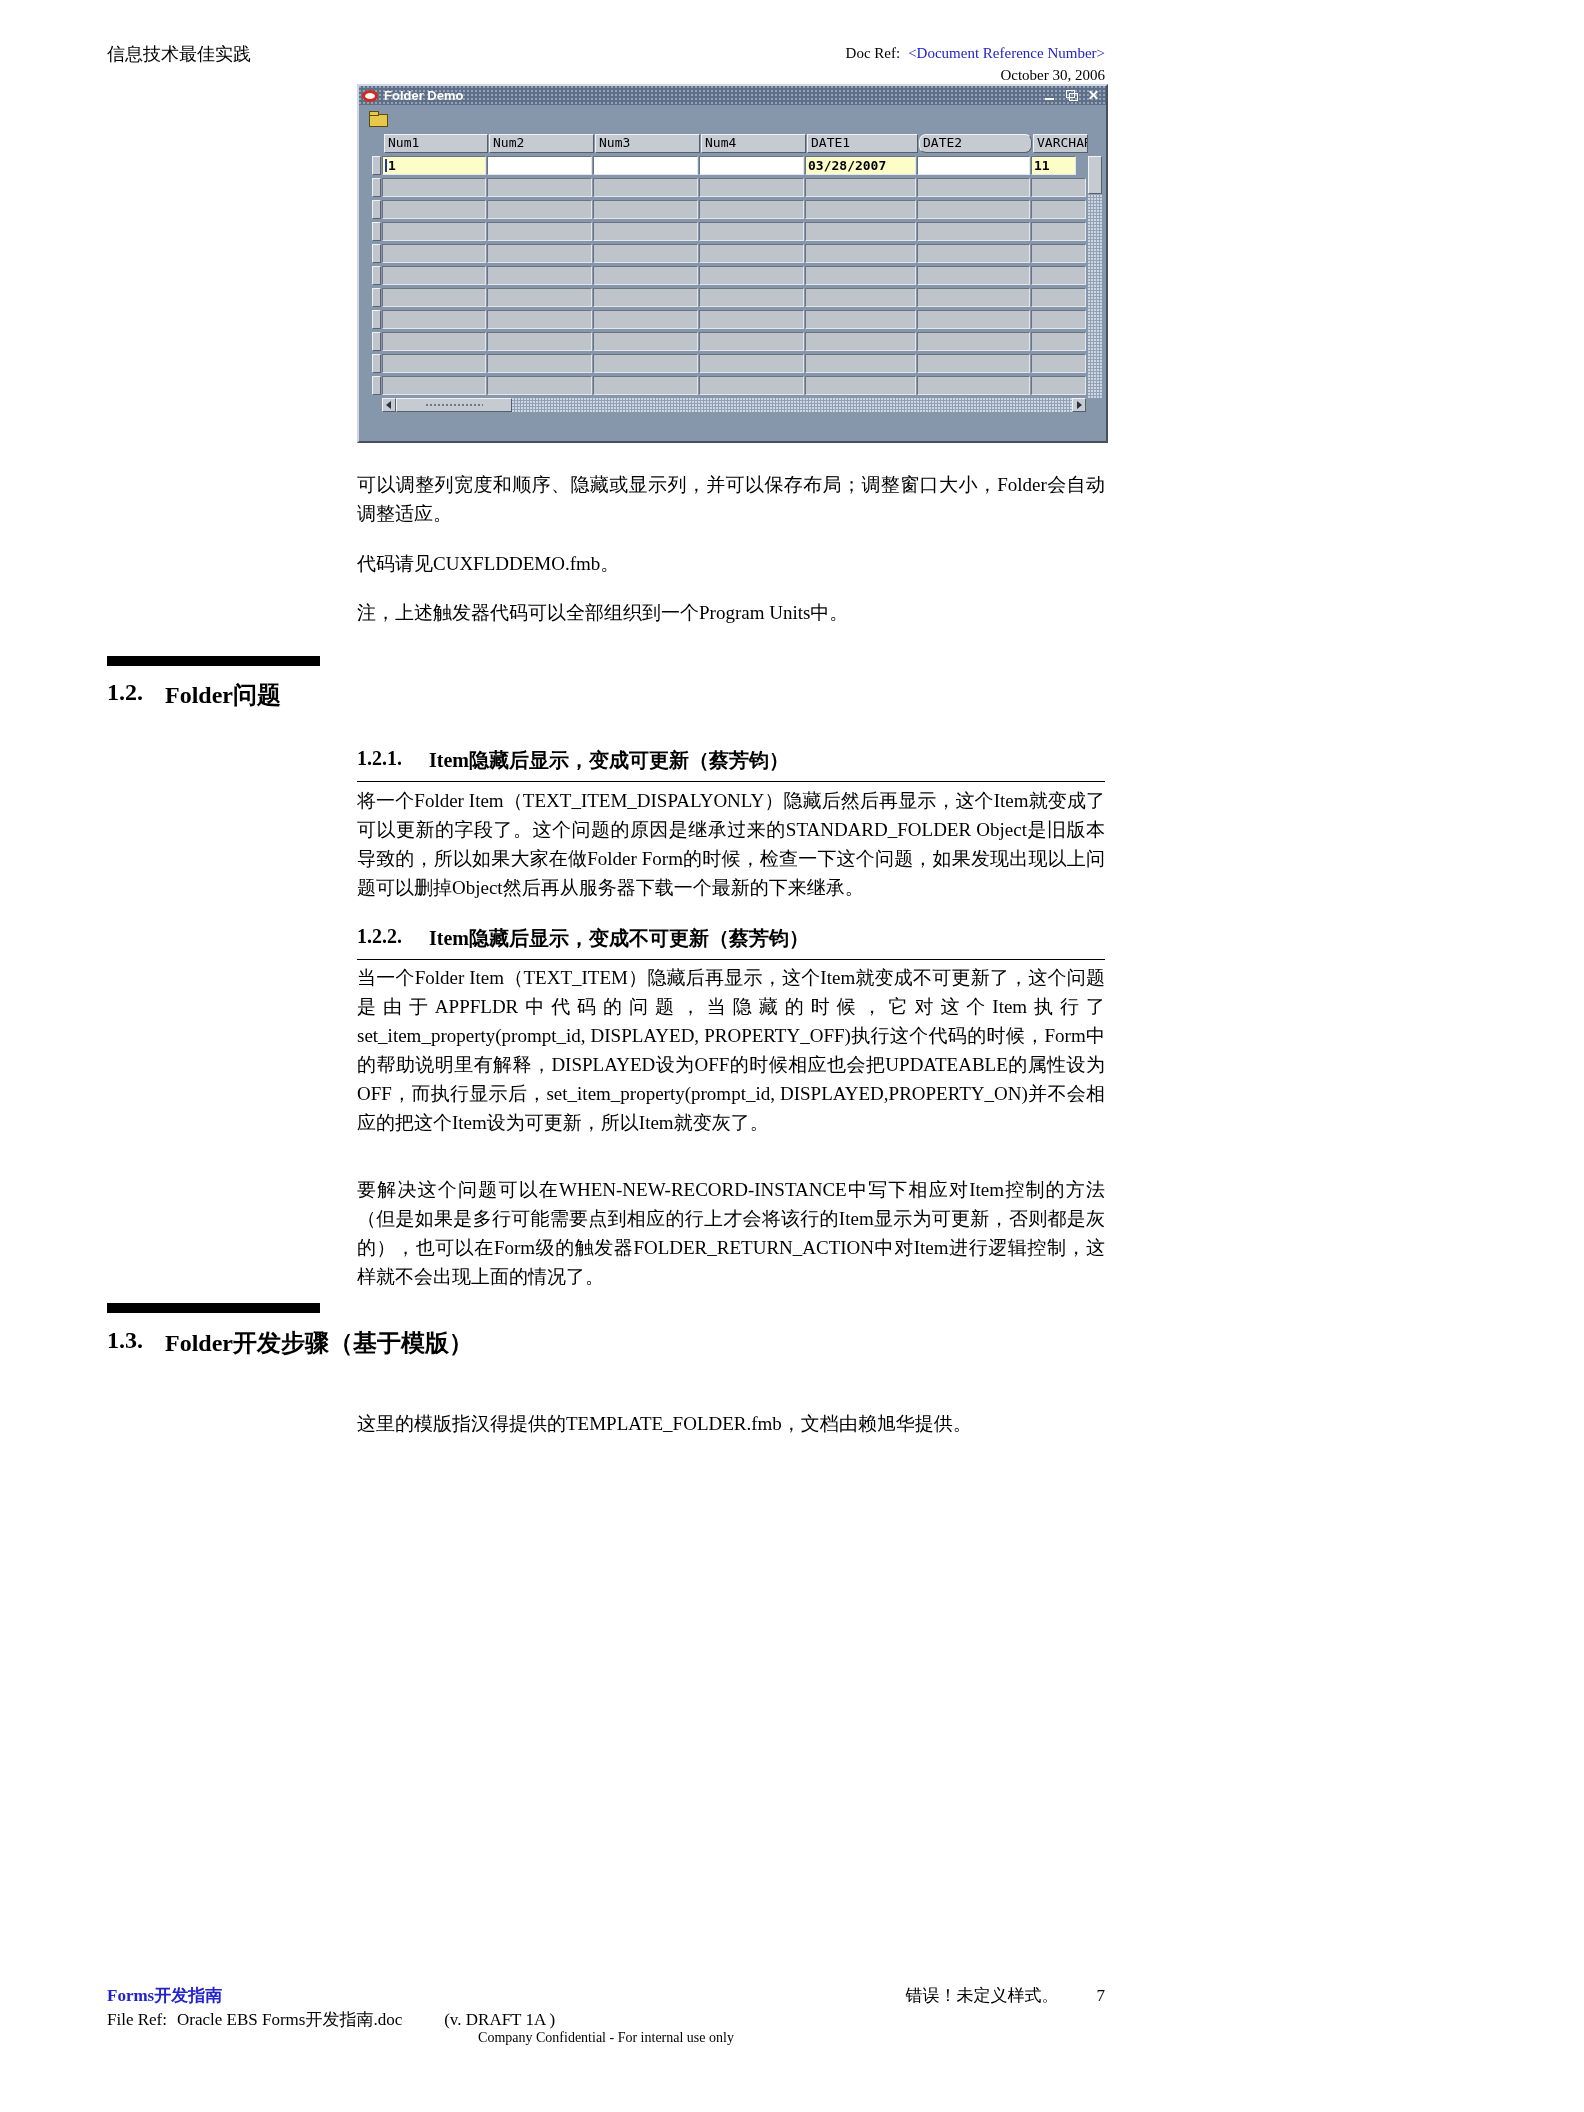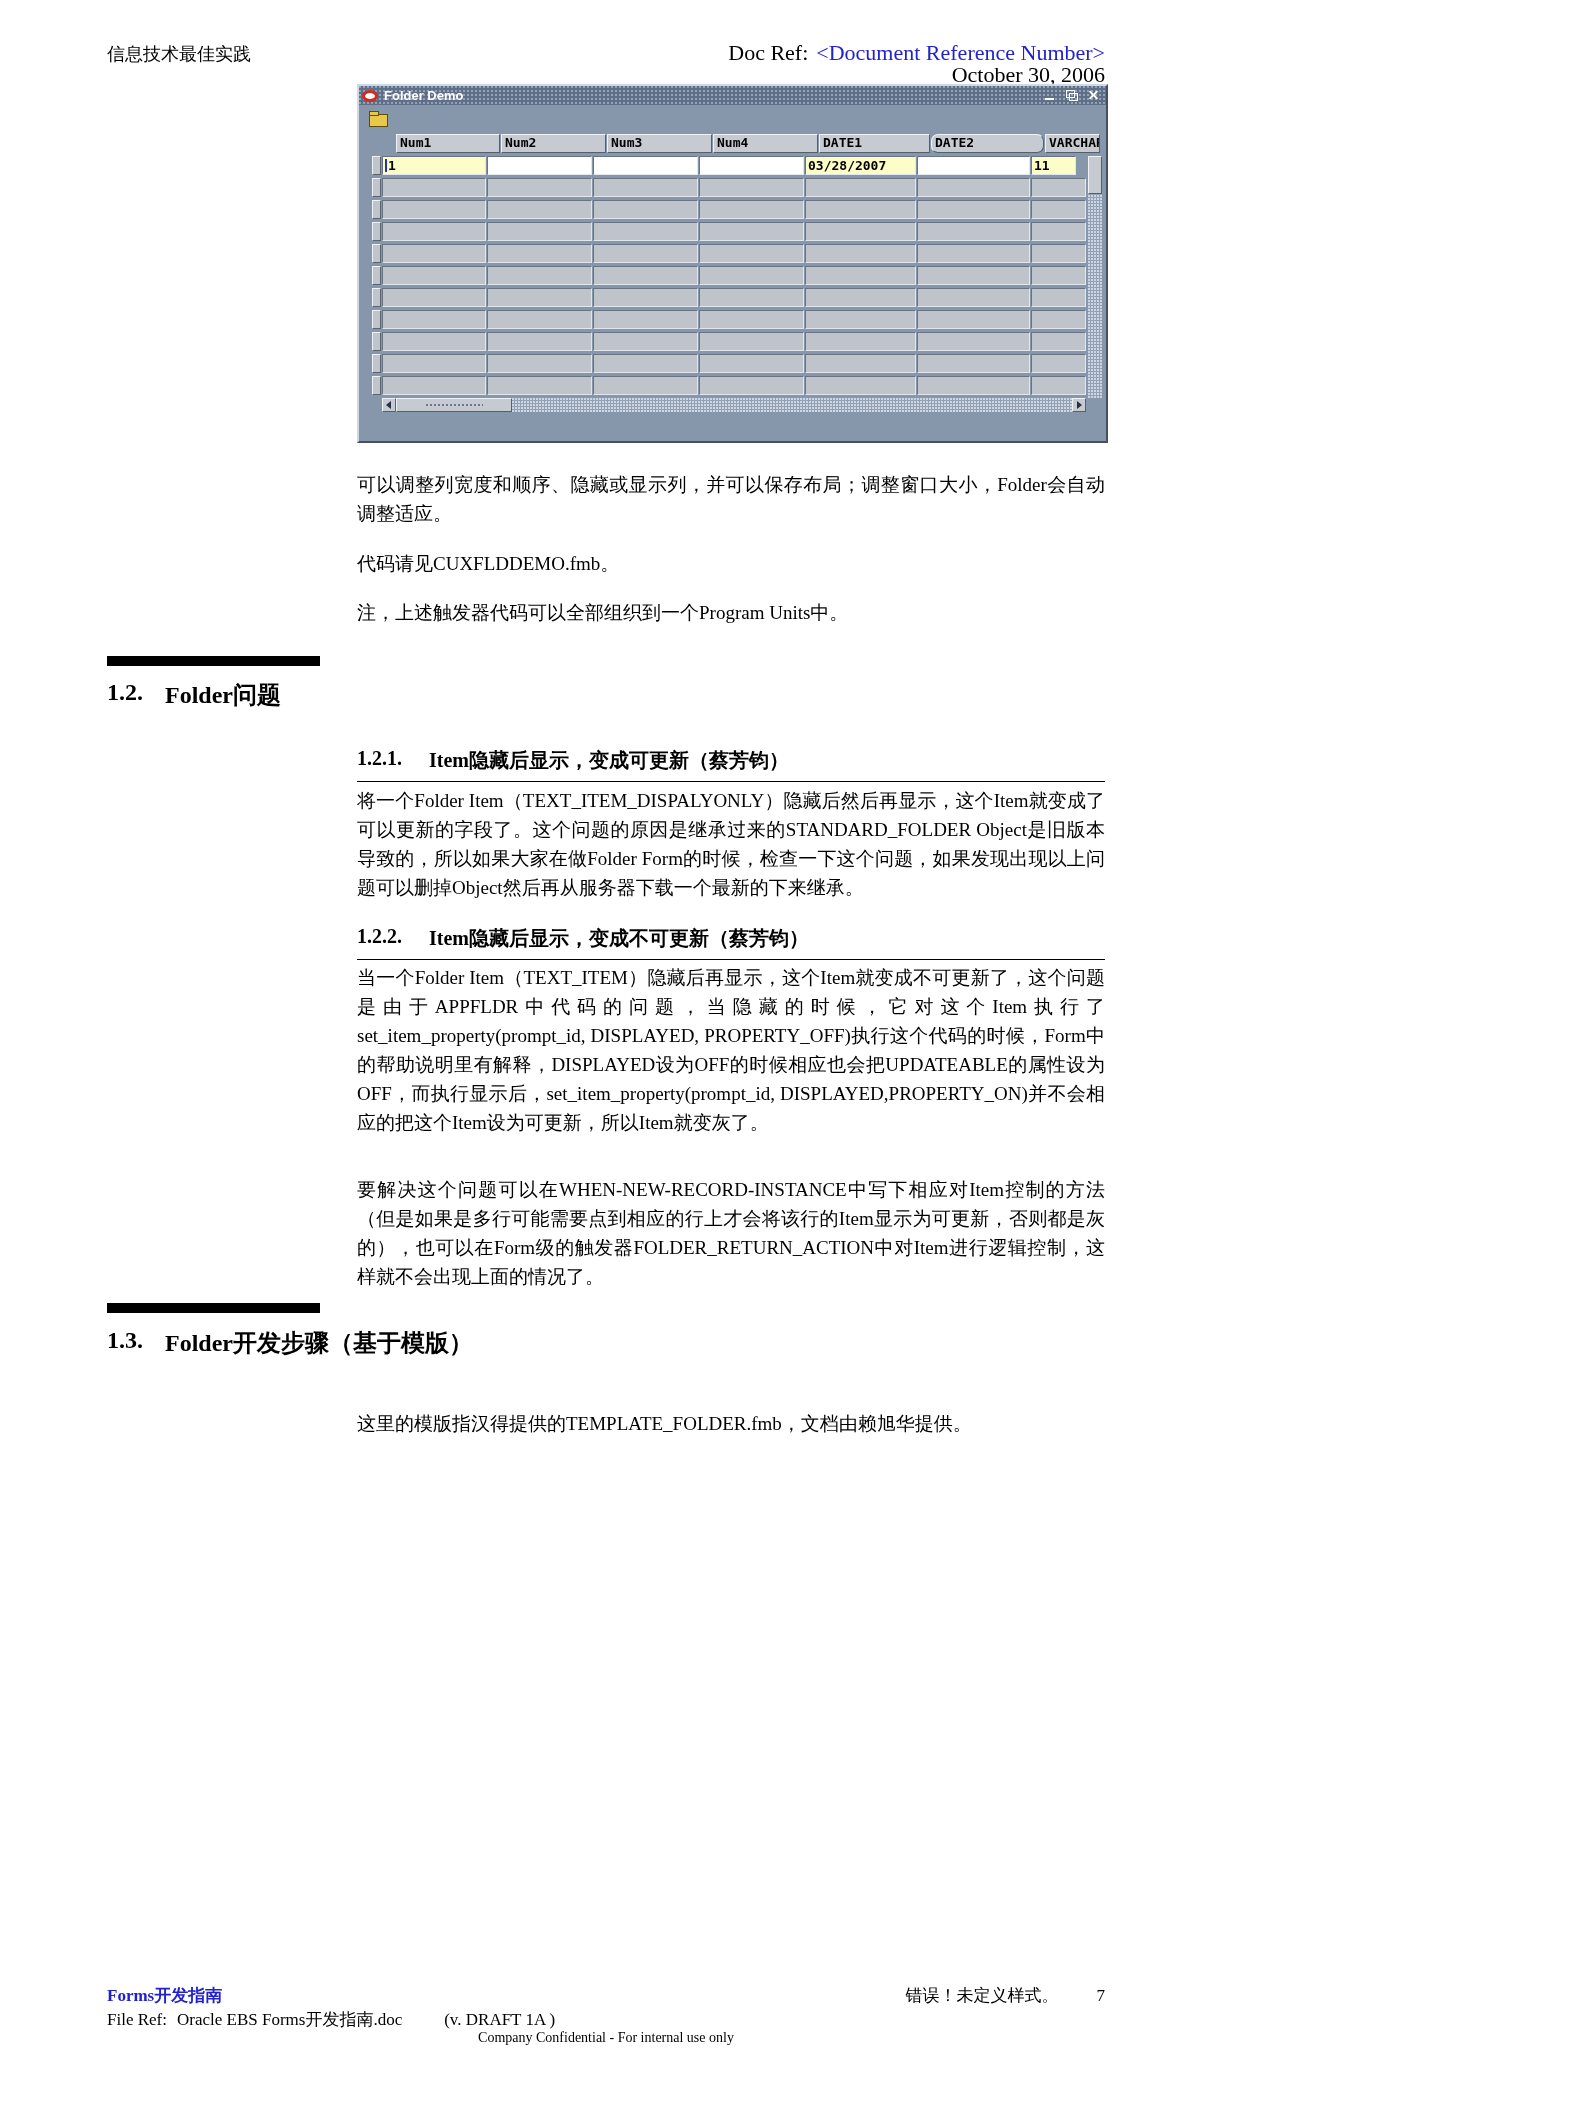--- a/index.html
+++ b/index.html
@@ -8,21 +8,21 @@
     width:1584px;height:2112px;
     background:#ffffff;
     overflow:hidden;
     font-family:"Liberation Serif","DejaVu Serif",serif;
     color:#000;
   }
   .abs{position:absolute;}
 
   
   .hdr-left{left:107px;top:42px;font-size:18px;}
-  .hdr-right{right:479px;top:42px;text-align:right;font-size:22px;line-height:22px;}
+  .hdr-right{right:479px;top:42px;text-align:right;font-size:15px;line-height:22px;}
   .doc-ref-value{color:#2222cc;margin-left:8px;}
 
   
   .fwin{
     left:357px;top:84px;width:751px;height:359px;
     background:#8797ab;box-sizing:border-box;
     border-top:2px solid #cfd8e3;border-left:2px solid #cfd8e3;
     border-right:2px solid #47505f;border-bottom:2px solid #47505f;
     font-family:"DejaVu Sans Mono",monospace;
   }
@@ -50,21 +50,21 @@
   .ctl-close::before,.ctl-close::after{content:"";position:absolute;left:2px;top:5px;width:11px;height:2px;background:#fff;}
   .ctl-close::before{transform:rotate(45deg);}
   .ctl-close::after{transform:rotate(-45deg);}
 
   .toolbar{height:28px;position:relative;}
   .folder-btn{position:absolute;left:7px;top:3px;width:25px;height:21px;}
   .folder-icon{position:absolute;left:3px;top:6px;width:17px;height:11px;background:#e8c84a;border:1px solid #5c4c0e;}
   .folder-icon::before{content:"";position:absolute;left:-1px;top:-4px;width:8px;height:3px;background:#e8c84a;border:1px solid #5c4c0e;}
 
   .grid{position:absolute;left:13px;top:48px;width:731px;}
-  .ghead{display:flex;margin-left:24px;font-weight:bold;}
+  .ghead{display:flex;margin-left:12px;}
   .hcell{
     height:19px;box-sizing:border-box;margin-right:1px;flex:0 0 auto;
     background:#c6cad1;
     border-top:1px solid #eff3f7;border-left:1px solid #eff3f7;
     border-right:1px solid #565f6d;border-bottom:1px solid #565f6d;
     font-size:13px;line-height:16px;padding-left:3px;overflow:hidden;white-space:nowrap;
   }
   .grows{margin-top:3px;}
   .grow{display:flex;height:19px;margin-bottom:3px;}
   .rsel{

